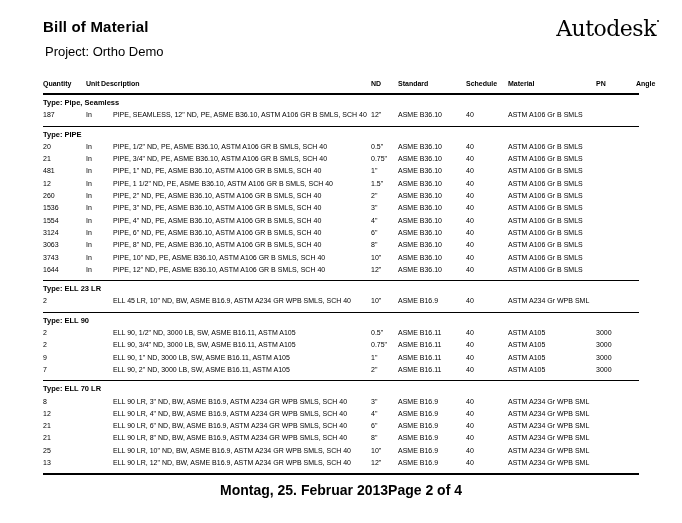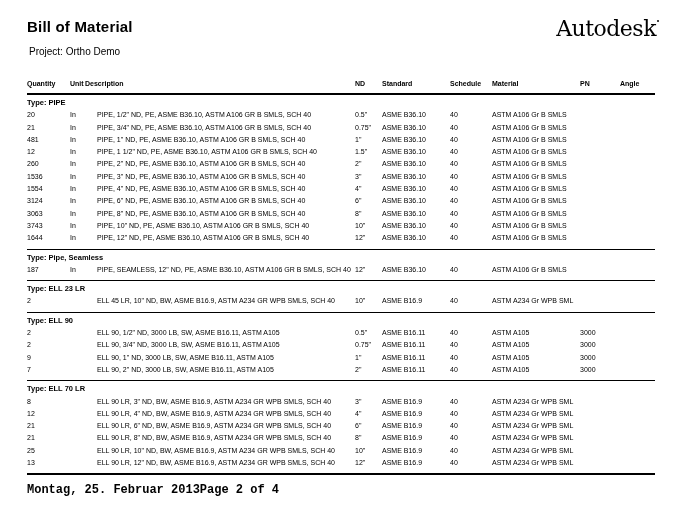--- a/index.html
+++ b/index.html
@@ -5,33 +5,33 @@
   html,body { margin:0; padding:0; background:#fff; }
   .page {
     position:relative;
     width:682px; height:523px;
     background:#ffffff;
     color:#000;
     font-family:"Liberation Sans", sans-serif;
     overflow:hidden;
     box-sizing:border-box;
   }
-  .content { padding:0 27px; }
+  .content { padding:0 43px; }
 
   .report-title {
     margin-top:19px;
     font-size:15px;
     font-weight:bold;
     line-height:15px;
     letter-spacing:0.2px;
   }
   .project-line {
     margin-top:13px;
     padding-left:2px;
-    font-size:10px;
+    font-size:13px;
     line-height:9px;
   }
   .logo {
     position:absolute;
     top:17px; right:23px;
     font-family:"DejaVu Serif","Liberation Serif",serif;
     font-size:22px;
     line-height:24px;
     letter-spacing:-0.5px;
     font-weight:500;
@@ -71,24 +71,24 @@
     font-size:7.5px;
     font-weight:bold;
     line-height:12.3px;
   }
   .row { font-size:7px; line-height:12.3px; }
 
   .footer {
     position:absolute;
     left:27px; right:27px; top:485px;
     display:flex;
-    justify-content:flex-start;
-    font-family:Liberation Mono, monospace;
+    justify-content:center;
+    font-family:Liberation Sans, sans-serif;
     font-weight:bold;
-    font-size:12px;
+    font-size:14px;
     line-height:10px;
   }
 </style>
 </head>
 <body>
 
 <div class="page">
   <div class="logo"><span>Autodesk</span><span class="tm-mark"></span></div>
 
   <div class="content">
@@ -102,20 +102,34 @@
       <div class="cell c-nd">ND</div>
       <div class="cell c-standard">Standard</div>
       <div class="cell c-schedule">Schedule</div>
       <div class="cell c-material">Material</div>
       <div class="cell c-pn">PN</div>
       <div class="cell c-angle">Angle</div>
     </div>
 
     <div class="table-body">
         <div class="section">
+          <div class="type-heading">Type: Pipe, Seamless</div>
+          <div class="grid-row row">
+            <div class="cell c-quantity">187</div>
+            <div class="cell c-unit">In</div>
+            <div class="cell c-description">PIPE, SEAMLESS, 12" ND, PE, ASME B36.10, ASTM A106 GR B SMLS, SCH 40</div>
+            <div class="cell c-nd">12"</div>
+            <div class="cell c-standard">ASME B36.10</div>
+            <div class="cell c-schedule">40</div>
+            <div class="cell c-material">ASTM A106 Gr B SMLS</div>
+            <div class="cell c-pn"></div>
+            <div class="cell c-angle"></div>
+          </div>
+        </div>
+        <div class="section">
           <div class="type-heading">Type: PIPE</div>
           <div class="grid-row row">
             <div class="cell c-quantity">20</div>
             <div class="cell c-unit">In</div>
             <div class="cell c-description">PIPE, 1/2" ND, PE, ASME B36.10, ASTM A106 GR B SMLS, SCH 40</div>
             <div class="cell c-nd">0.5"</div>
             <div class="cell c-standard">ASME B36.10</div>
             <div class="cell c-schedule">40</div>
             <div class="cell c-material">ASTM A106 Gr B SMLS</div>
             <div class="cell c-pn"></div>
@@ -217,34 +231,20 @@
             <div class="cell c-standard">ASME B36.10</div>
             <div class="cell c-schedule">40</div>
             <div class="cell c-material">ASTM A106 Gr B SMLS</div>
             <div class="cell c-pn"></div>
             <div class="cell c-angle"></div>
           </div>
           <div class="grid-row row">
             <div class="cell c-quantity">1644</div>
             <div class="cell c-unit">In</div>
             <div class="cell c-description">PIPE, 12" ND, PE, ASME B36.10, ASTM A106 GR B SMLS, SCH 40</div>
-            <div class="cell c-nd">12"</div>
-            <div class="cell c-standard">ASME B36.10</div>
-            <div class="cell c-schedule">40</div>
-            <div class="cell c-material">ASTM A106 Gr B SMLS</div>
-            <div class="cell c-pn"></div>
-            <div class="cell c-angle"></div>
-          </div>
-        </div>
-        <div class="section">
-          <div class="type-heading">Type: Pipe, Seamless</div>
-          <div class="grid-row row">
-            <div class="cell c-quantity">187</div>
-            <div class="cell c-unit">In</div>
-            <div class="cell c-description">PIPE, SEAMLESS, 12" ND, PE, ASME B36.10, ASTM A106 GR B SMLS, SCH 40</div>
             <div class="cell c-nd">12"</div>
             <div class="cell c-standard">ASME B36.10</div>
             <div class="cell c-schedule">40</div>
             <div class="cell c-material">ASTM A106 Gr B SMLS</div>
             <div class="cell c-pn"></div>
             <div class="cell c-angle"></div>
           </div>
         </div>
         <div class="section">
           <div class="type-heading">Type: ELL 23 LR</div>

